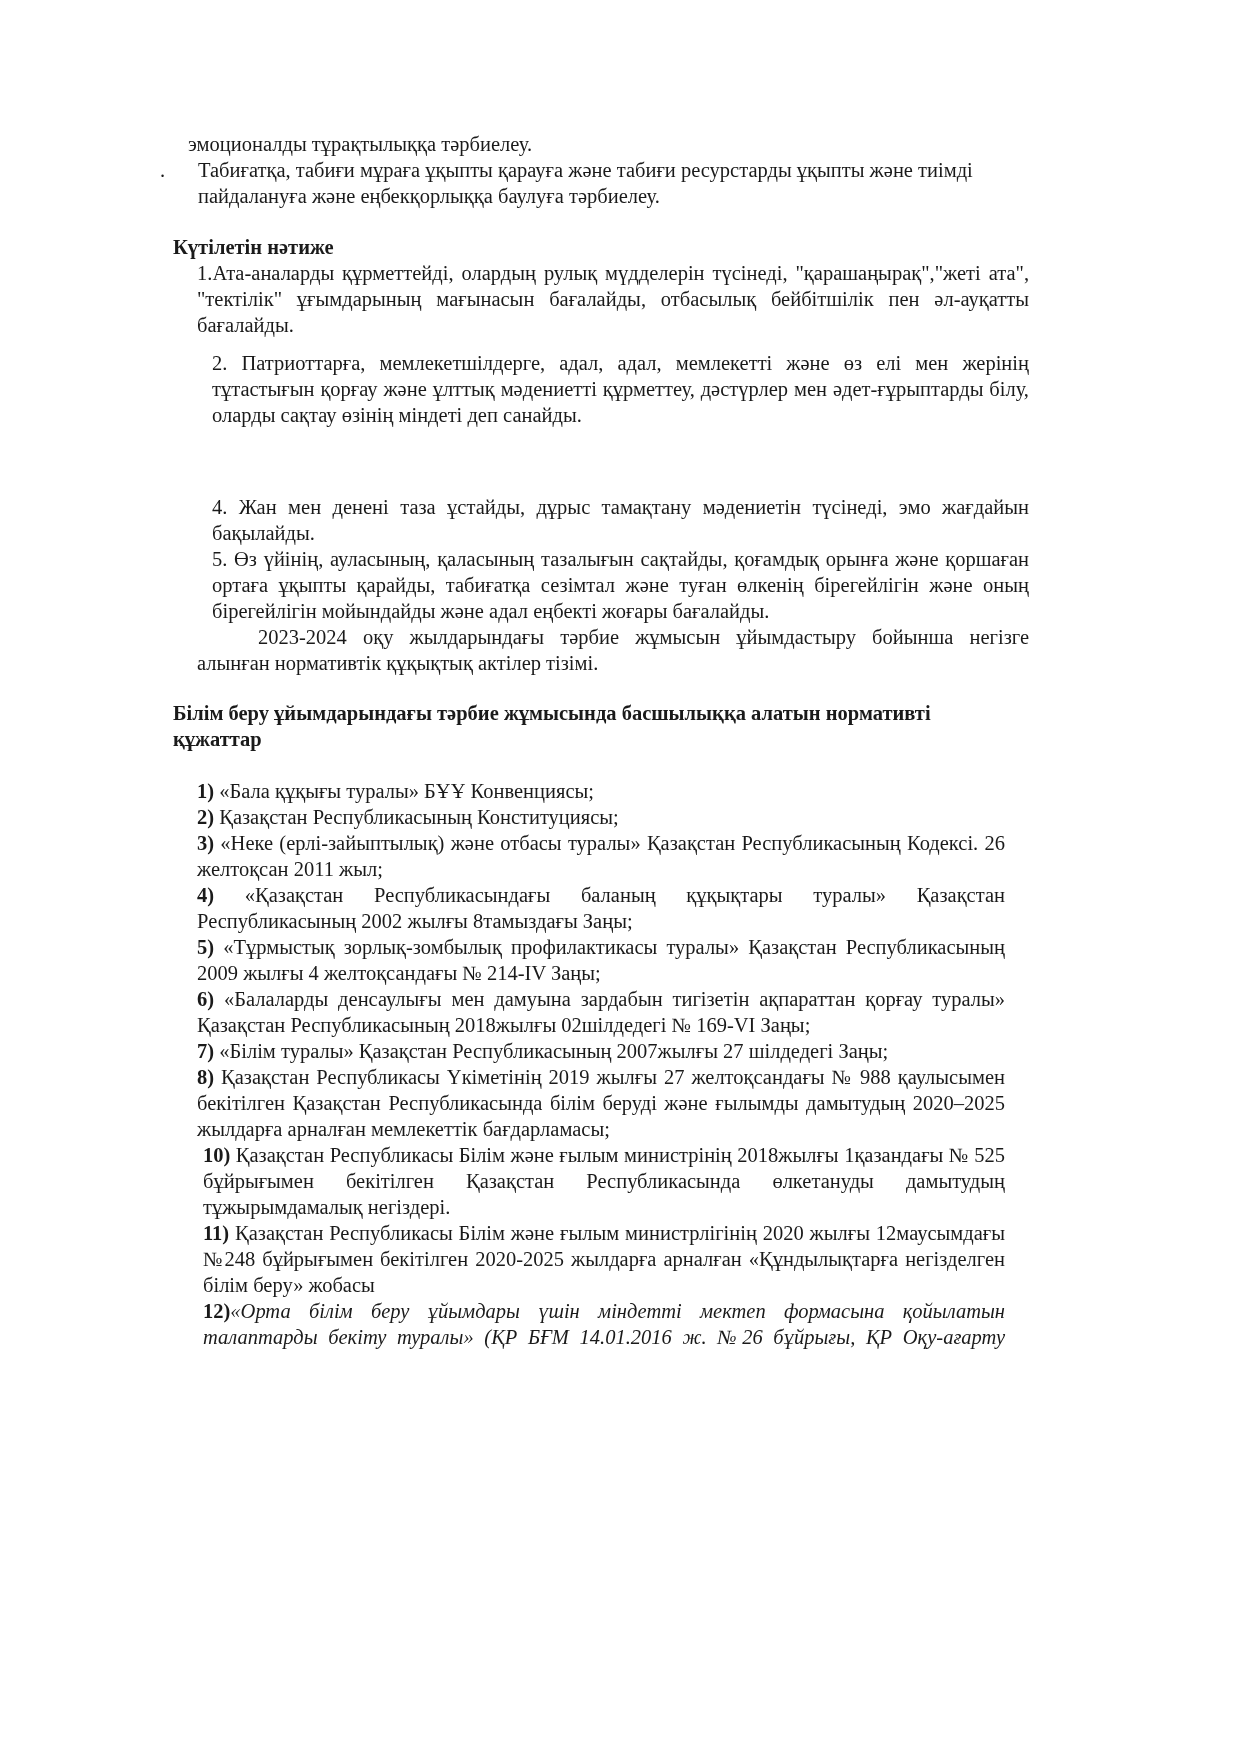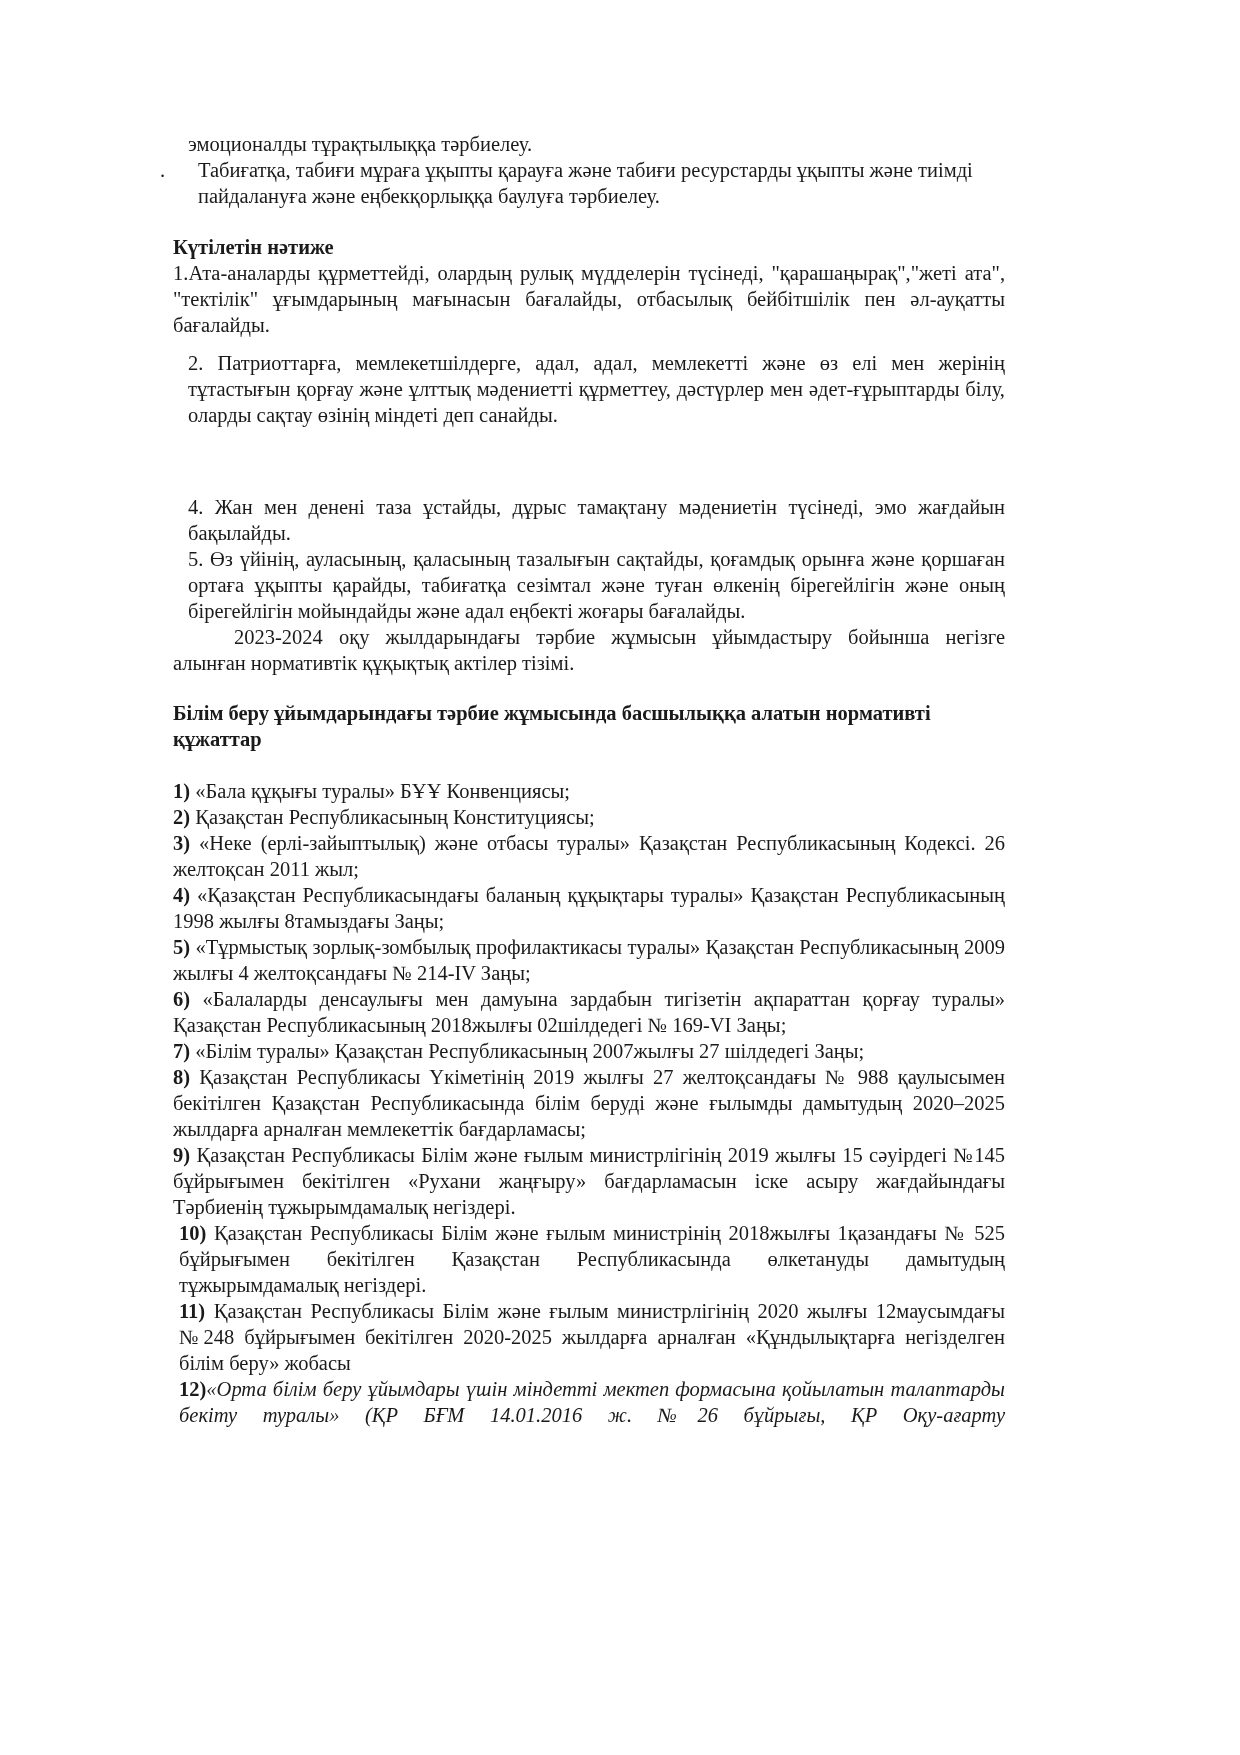--- a/index.html
+++ b/index.html
@@ -3,21 +3,21 @@
 <meta charset="utf-8">
 <style>
   html, body { margin: 0; padding: 0; background: #ffffff; }
   body { width: 1240px; height: 1755px; position: relative; overflow: hidden; }
   .page {
     position: absolute; left: 0; top: 0; width: 1054px; height: 1755px;
     font-family: "Liberation Serif", "DejaVu Serif", serif;
     color: #1a1a1a; font-size: 20.5px; line-height: 26px;
   }
   .blk { position: absolute; left: 173px; width: 832px; }
-  .j { text-align: justify; text-align-last: left; }
+  .j { text-align: justify; text-align-last: left; margin-left: 24px; }
   .b { font-weight: bold; }
   .i { font-style: italic; }
   .ind1 { left: 188px; width: 817px; }
   .dot { position: absolute; left: 160px; }
   p { margin: 0; }
   .indent-first { text-indent: 61px; }
 </style>
 </head>
 <body>
 
@@ -33,23 +33,22 @@
   <p class="blk j ind1" style="top:494px;">4. Жан мен денені таза ұстайды, дұрыс тамақтану мәдениетін түсінеді, эмо жағдайын бақылайды.</p>
   <p class="blk j ind1" style="top:546px;">5. Өз үйінің, ауласының, қаласының тазалығын сақтайды, қоғамдық орынға және қоршаған ортаға ұқыпты қарайды, табиғатқа сезімтал және туған өлкенің бірегейлігін және оның бірегейлігін мойындайды және адал еңбекті жоғары бағалайды.</p>
   <p class="blk j indent-first" style="top:624px;">2023-2024 оқу жылдарындағы тәрбие жұмысын ұйымдастыру бойынша негізге алынған нормативтік құқықтық актілер тізімі.</p>
 
   <p class="blk b" style="top:700px; width:840px;">Білім беру ұйымдарындағы тәрбие жұмысында  басшылыққа алатын нормативті құжаттар</p>
 
   <div class="blk" style="top:778px;">
     <p class="j"><span class="b">1)</span><span> «Бала құқығы туралы» БҰҰ Конвенциясы;</span></p>
     <p class="j"><span class="b">2)</span><span> Қазақстан Республикасының Конституциясы;</span></p>
     <p class="j"><span class="b">3)</span><span> «Неке (ерлі-зайыптылық) және отбасы туралы» Қазақстан Республикасының Кодексі. 26 желтоқсан 2011 жыл;</span></p>
-    <p class="j"><span class="b">4)</span><span> «Қазақстан Республикасындағы баланың құқықтары туралы» Қазақстан Республикасының 1998 жылғы 8тамыздағы Заңы;</span></p>
+    <p class="j"><span class="b">4)</span><span> «Қазақстан Республикасындағы баланың құқықтары туралы» Қазақстан Республикасының 2002 жылғы 8тамыздағы Заңы;</span></p>
     <p class="j"><span class="b">5)</span><span> «Тұрмыстық зорлық-зомбылық профилактикасы туралы» Қазақстан Республикасының 2009 жылғы 4 желтоқсандағы № 214-IV Заңы;</span></p>
     <p class="j"><span class="b">6)</span><span> «Балаларды  денсаулығы мен дамуына зардабын тигізетін ақпараттан қорғау туралы» Қазақстан Республикасының 2018жылғы 02шілдедегі  № 169-VI Заңы;</span></p>
     <p class="j"><span class="b">7)</span><span> «Білім туралы» Қазақстан Республикасының 2007жылғы  27 шілдедегі Заңы;</span></p>
     <p class="j"><span class="b">8)</span><span> Қазақстан Республикасы Үкіметінің 2019 жылғы 27 желтоқсандағы № 988 қаулысымен бекітілген Қазақстан Республикасында білім беруді және ғылымды дамытудың 2020–2025 жылдарға арналған мемлекеттік бағдарламасы;</span></p>
-    <p class="j"><span class="b">9)</span><span> Қазақстан Республикасы Білім және ғылым министрлігінің 2019 жылғы 15 сәуірдегі №145 бұйрығымен бекітілген «Рухани жаңғыру»                бағдарламасын іске асыру жағдайындағы Тәрбиенің тұжырымдамалық негіздері.</span></p>
     <p class="j" style="padding-left:6px;"><span class="b">10)</span><span> Қазақстан Республикасы Білім және ғылым министрінің 2018жылғы 1қазандағы № 525 бұйрығымен бекітілген Қазақстан Республикасында өлкетануды дамытудың тұжырымдамалық негіздері.</span></p>
     <p class="j" style="padding-left:6px;"><span class="b">11)</span><span> Қазақстан Республикасы Білім және ғылым министрлігінің 2020 жылғы 12маусымдағы  №248 бұйрығымен бекітілген 2020-2025 жылдарға арналған «Құндылықтарға негізделген білім беру» жобасы</span></p>
     <p class="j" style="text-align-last: justify; padding-left:6px;"><span class="b">12)</span><span class="i">«Орта білім беру ұйымдары үшін міндетті мектеп формасына қойылатын талаптарды бекіту туралы» (ҚР БҒМ 14.01.2016 ж. №26 бұйрығы, ҚР Оқу-ағарту</span></p>
   </div>
 </div>
 
 </body></html>

